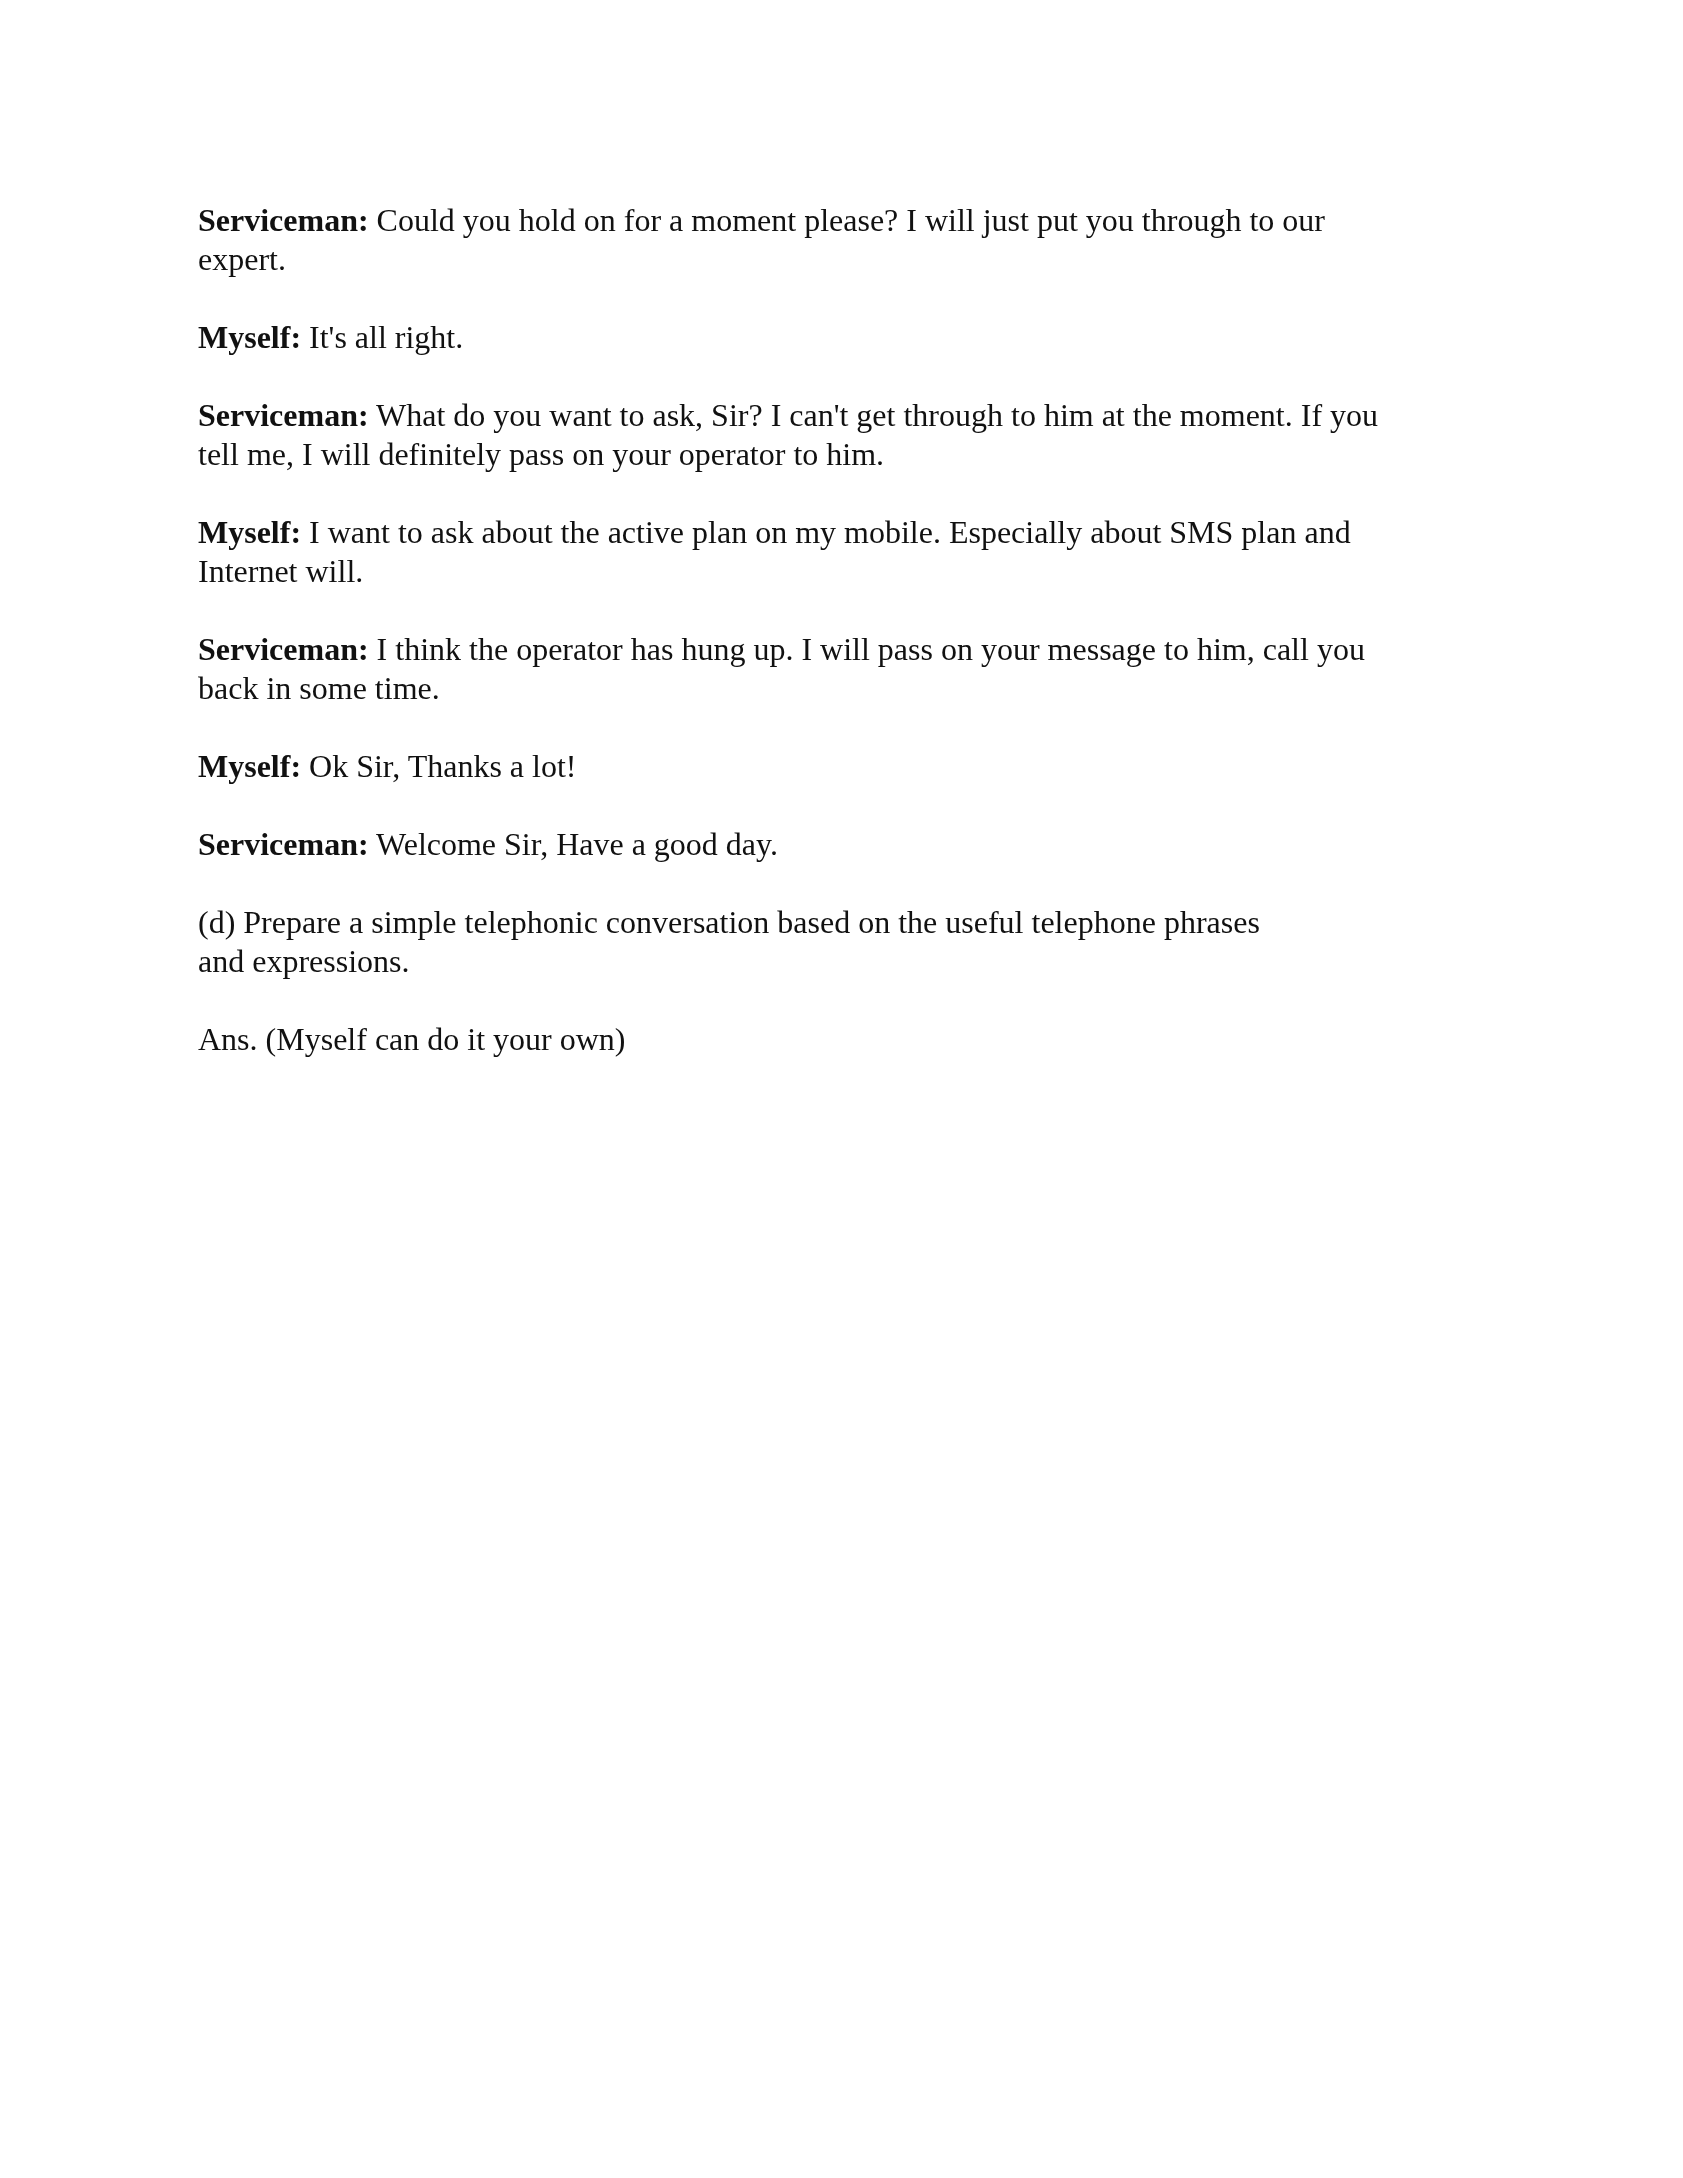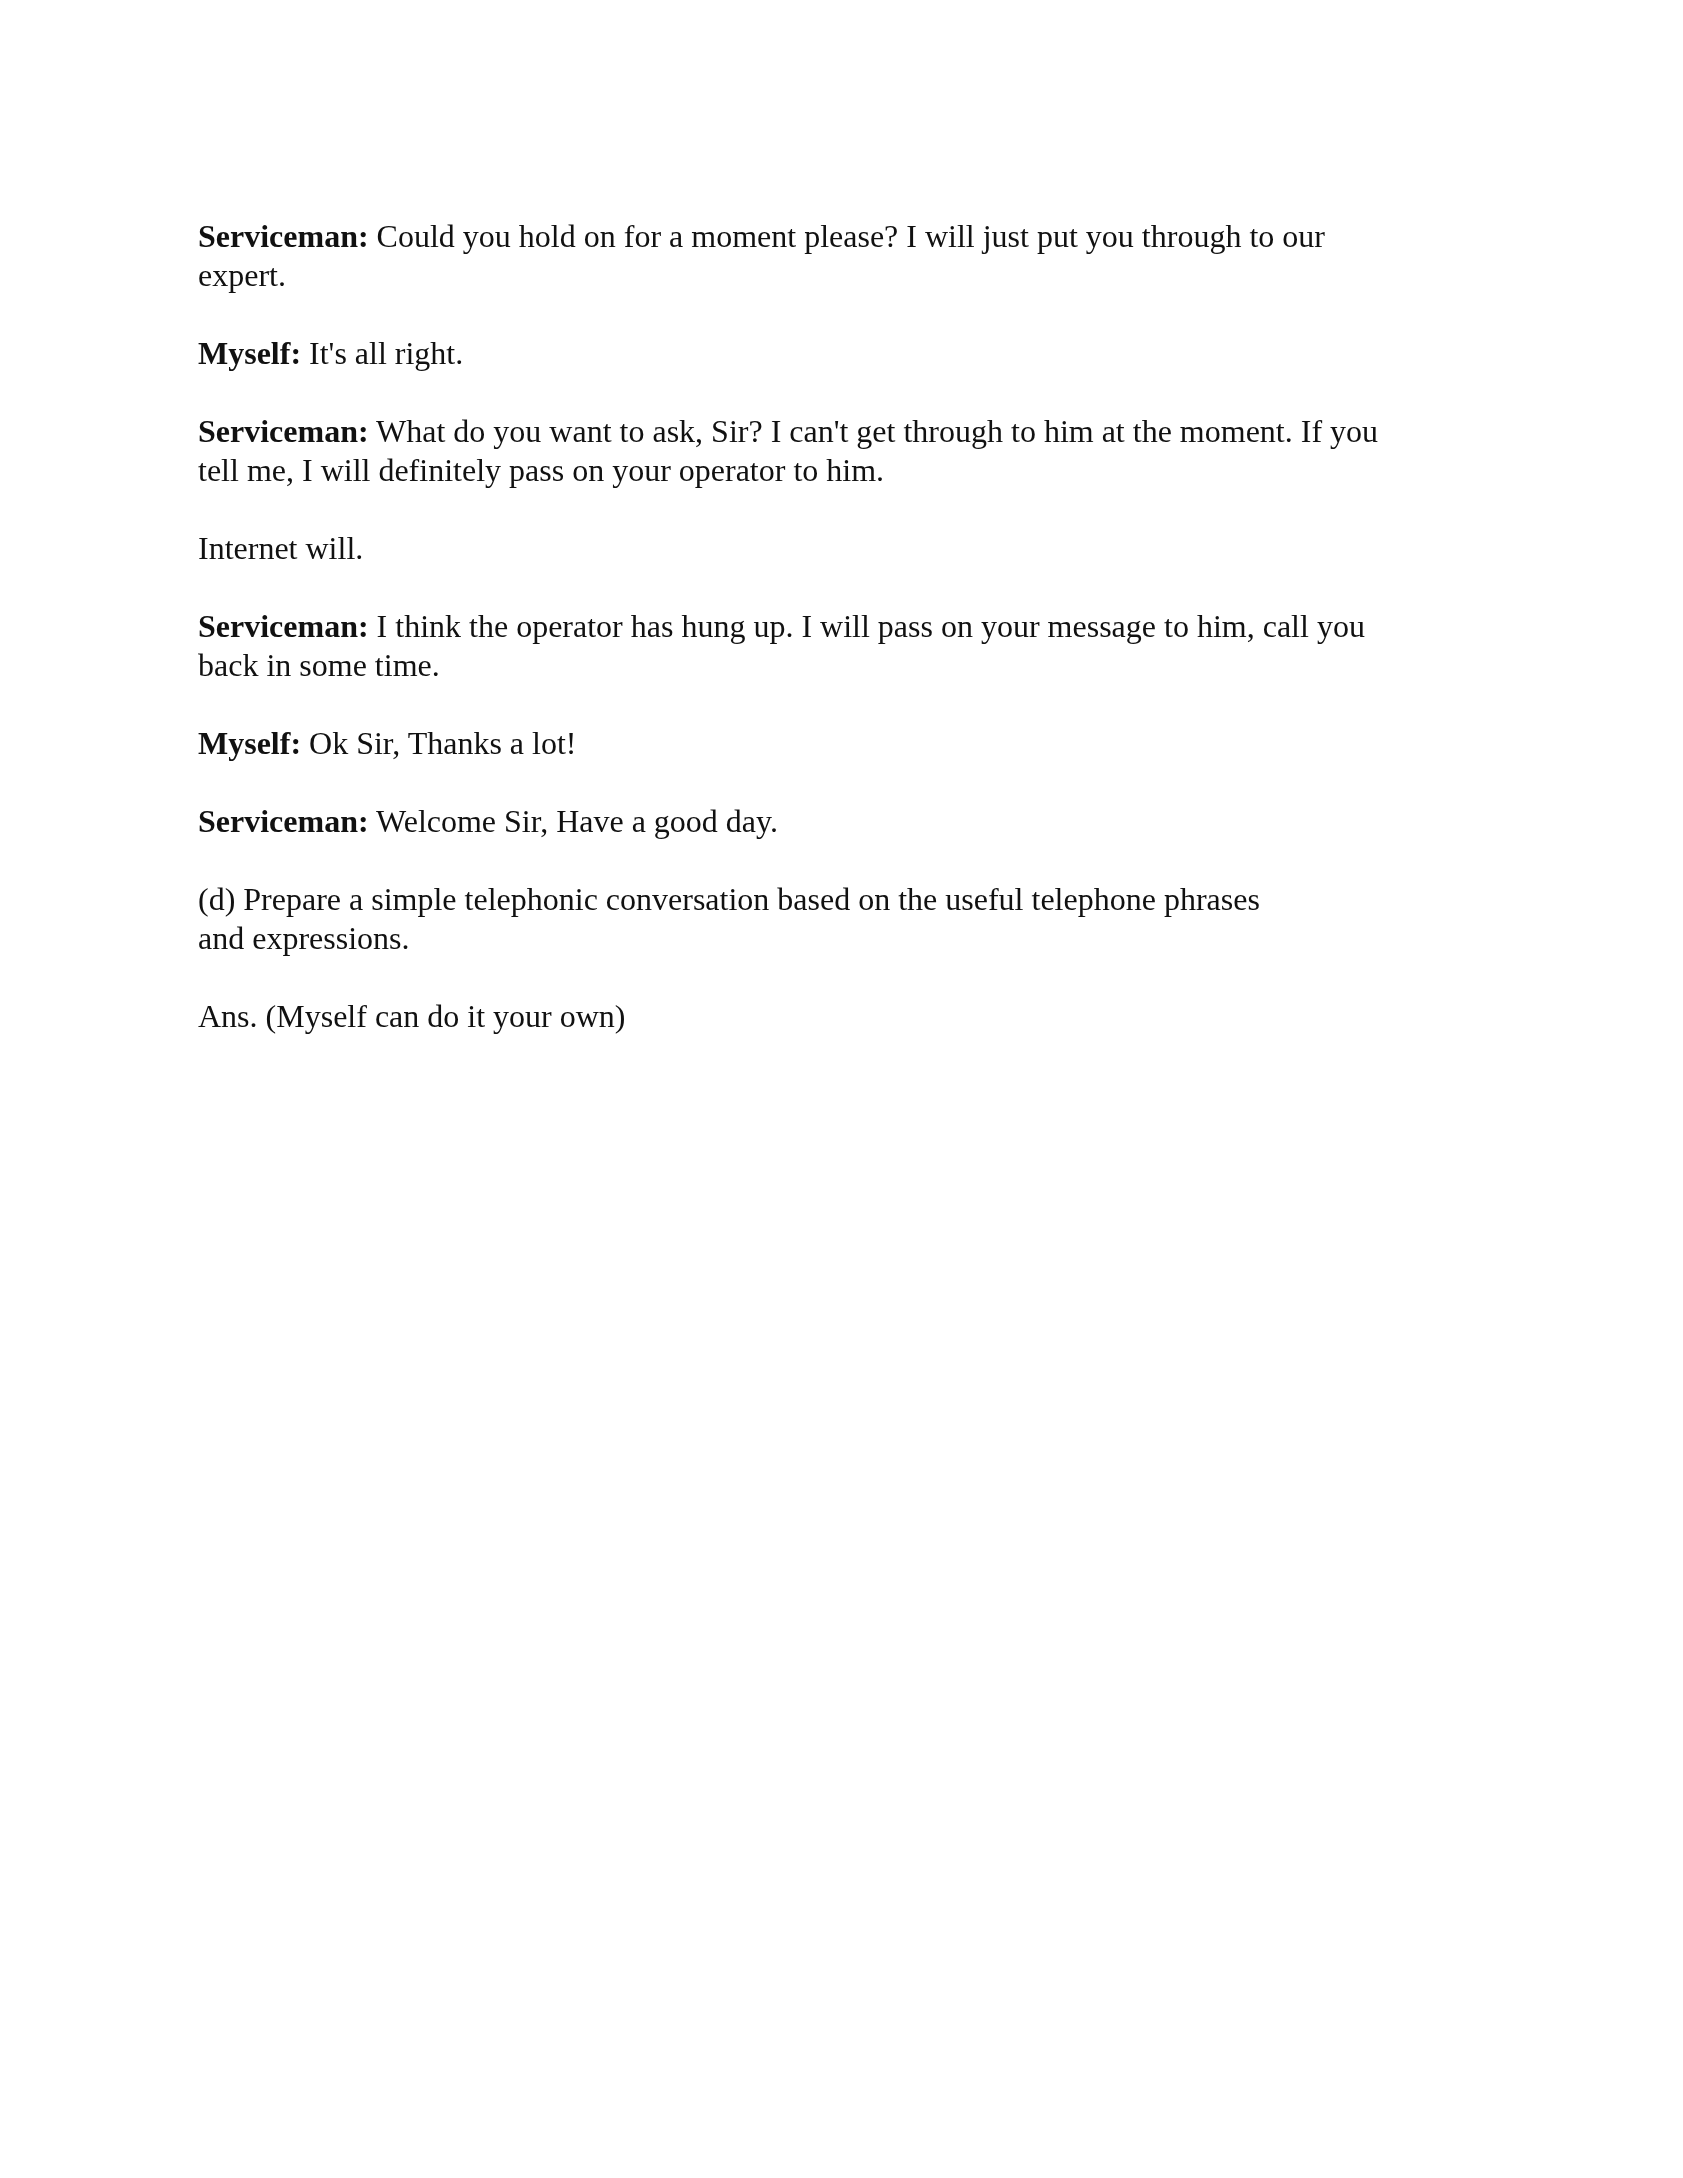--- a/index.html
+++ b/index.html
@@ -17,21 +17,21 @@
       position: absolute;
       left: 198px;
       top: 201px;
       width: 1297px;
       font-family: "Liberation Serif", "DejaVu Serif", serif;
       font-size: 32px;
       line-height: 39px;
       color: #111111;
     }
     .para {
-      margin: 16px 0 39px 0;
+      margin: 0 0 39px 0;
       white-space: nowrap;
     }
     .line {
       display: block;
       height: 39px;
     }
     .speaker {
       font-weight: bold;
     }
     .bold-para {
@@ -51,20 +51,21 @@
   <p class="para">
     <span class="line"><span class="speaker">Myself:</span> <span>It's all right.</span></span>
   </p>
 
   <p class="para">
     <span class="line"><span class="speaker">Serviceman:</span> <span>What do you want to ask, Sir? I can't get through to him at the moment. If you</span></span>
     <span class="line"><span>tell me, I will definitely pass on your operator to him.</span></span>
   </p>
 
   <p class="para">
+    <span class="line"><span class="speaker">Myself:</span> <span>I want to ask about the active plan on my mobile. Especially about SMS plan and</span></span>
     <span class="line"><span>Internet will.</span></span>
   </p>
 
   <p class="para">
     <span class="line"><span class="speaker">Serviceman:</span> <span>I think the operator has hung up. I will pass on your message to him, call you</span></span>
     <span class="line"><span>back in some time.</span></span>
   </p>
 
   <p class="para">
     <span class="line"><span class="speaker">Myself:</span> <span>Ok Sir, Thanks a lot!</span></span>

